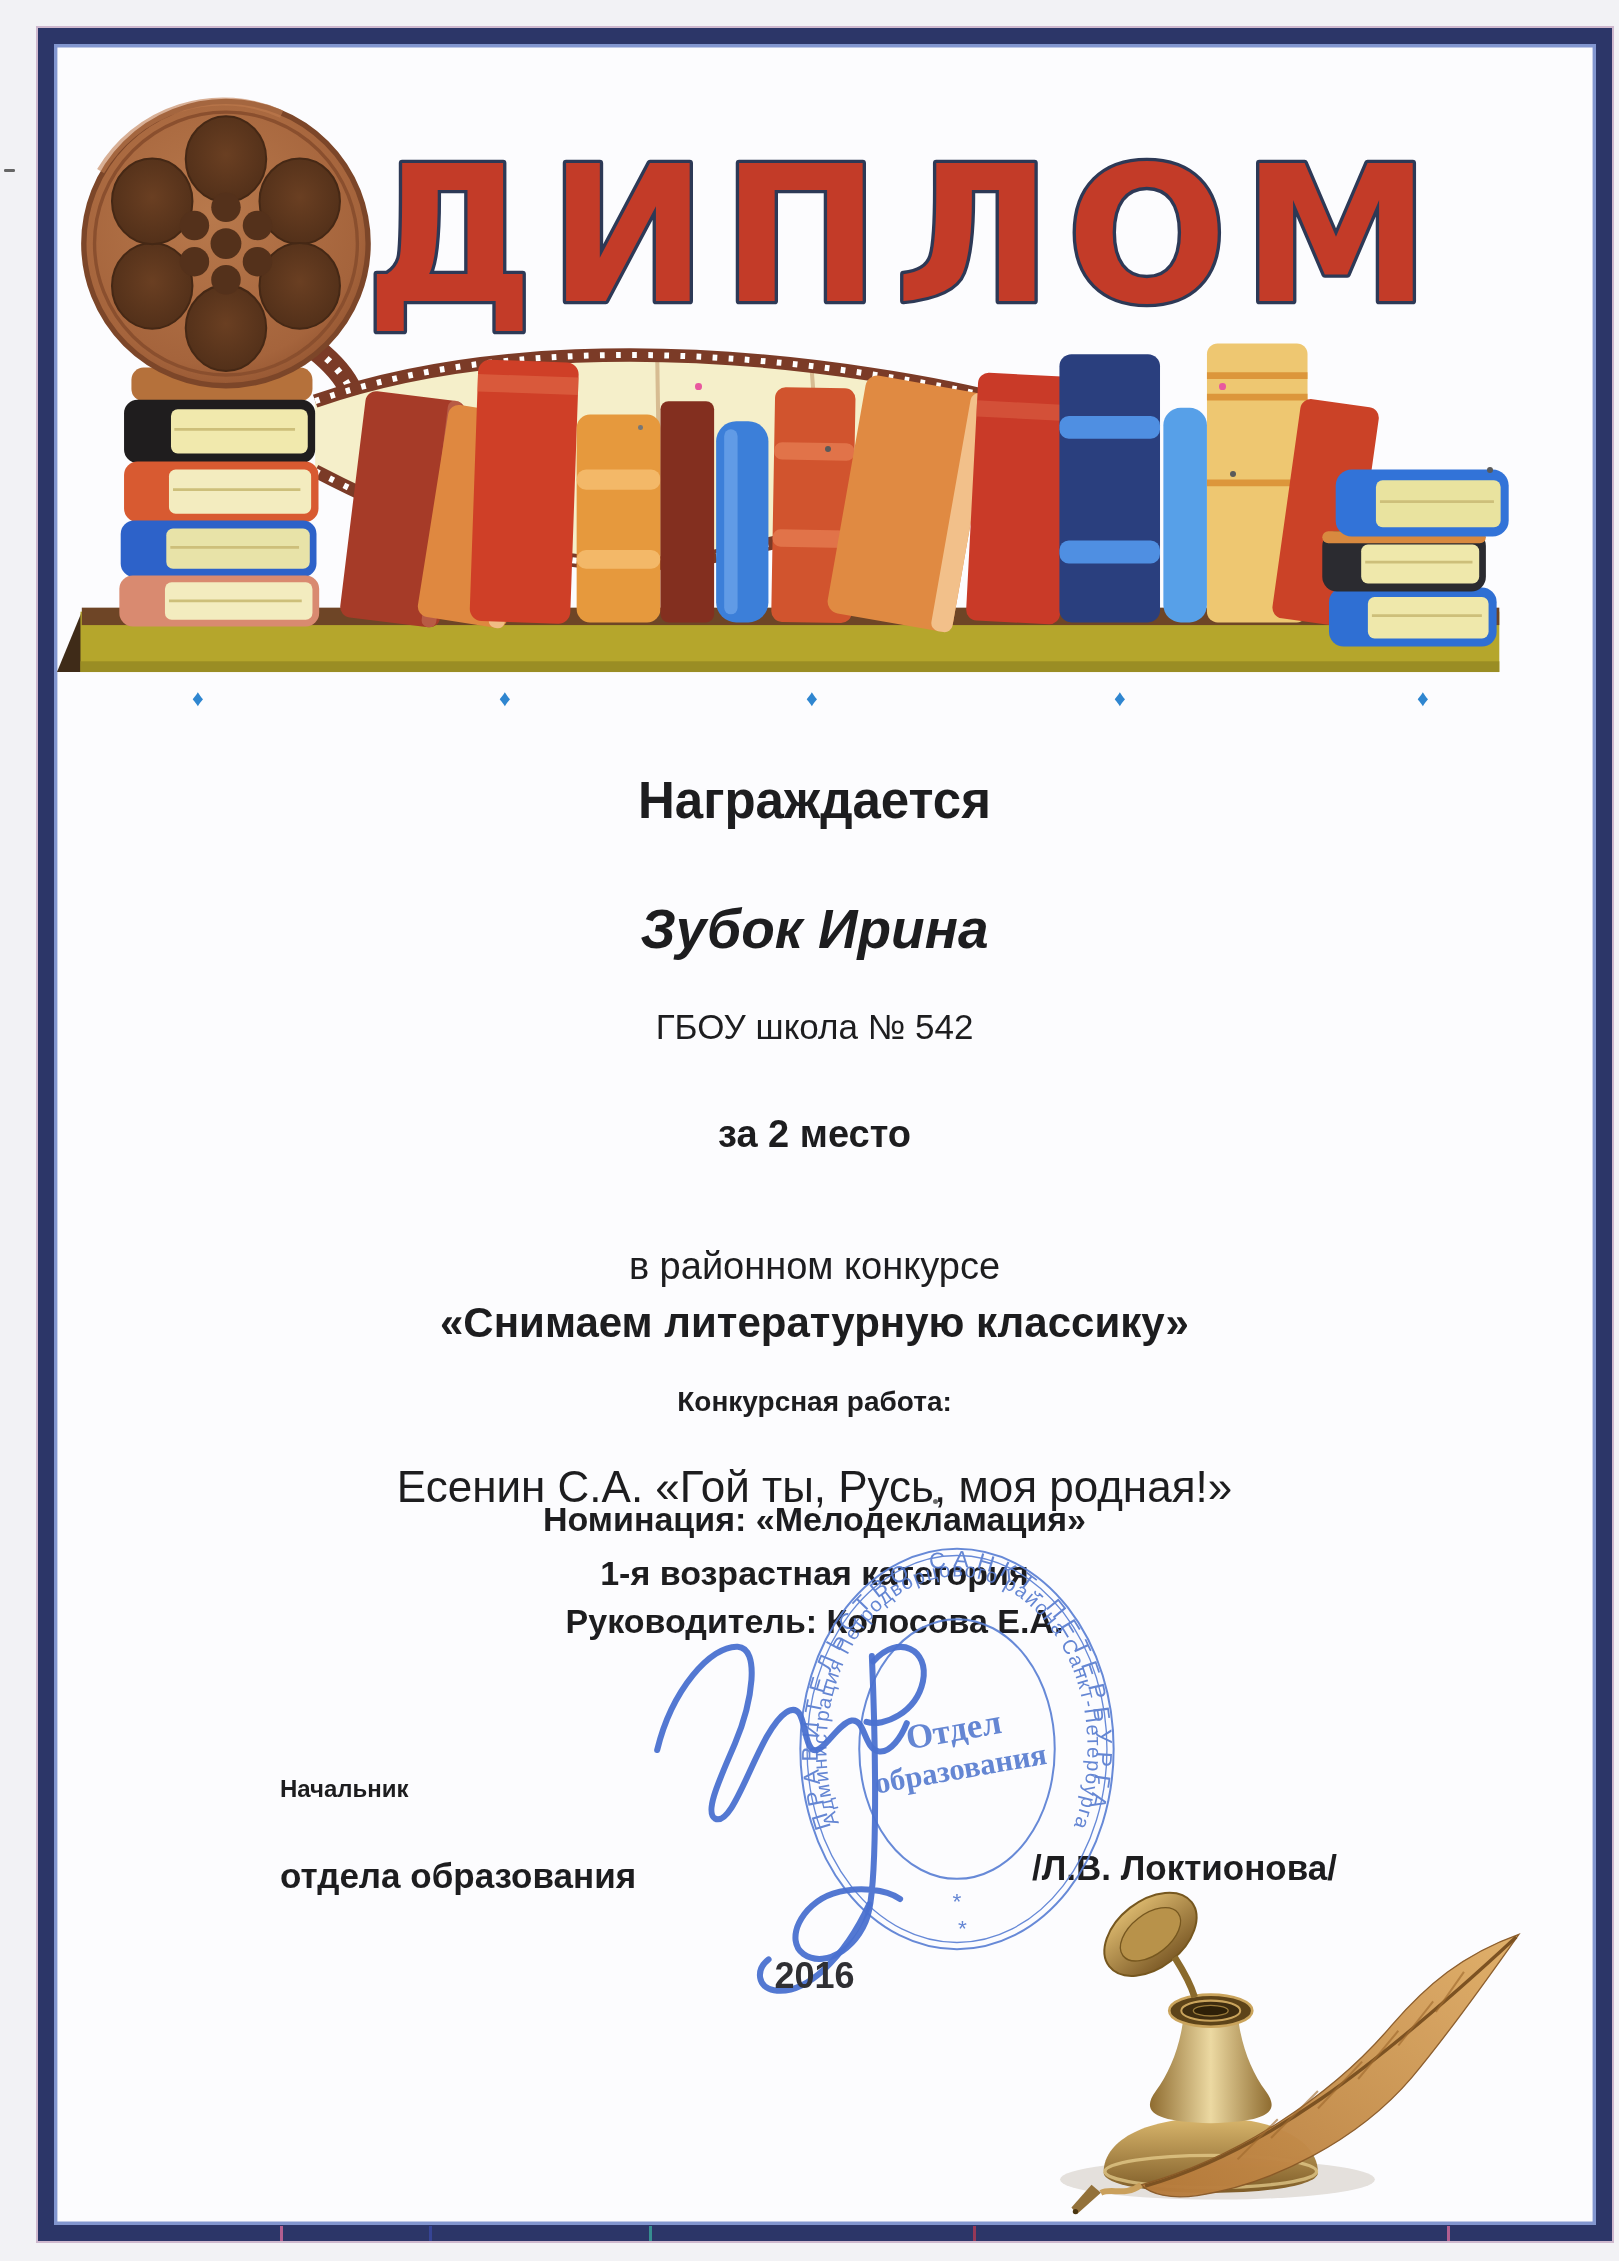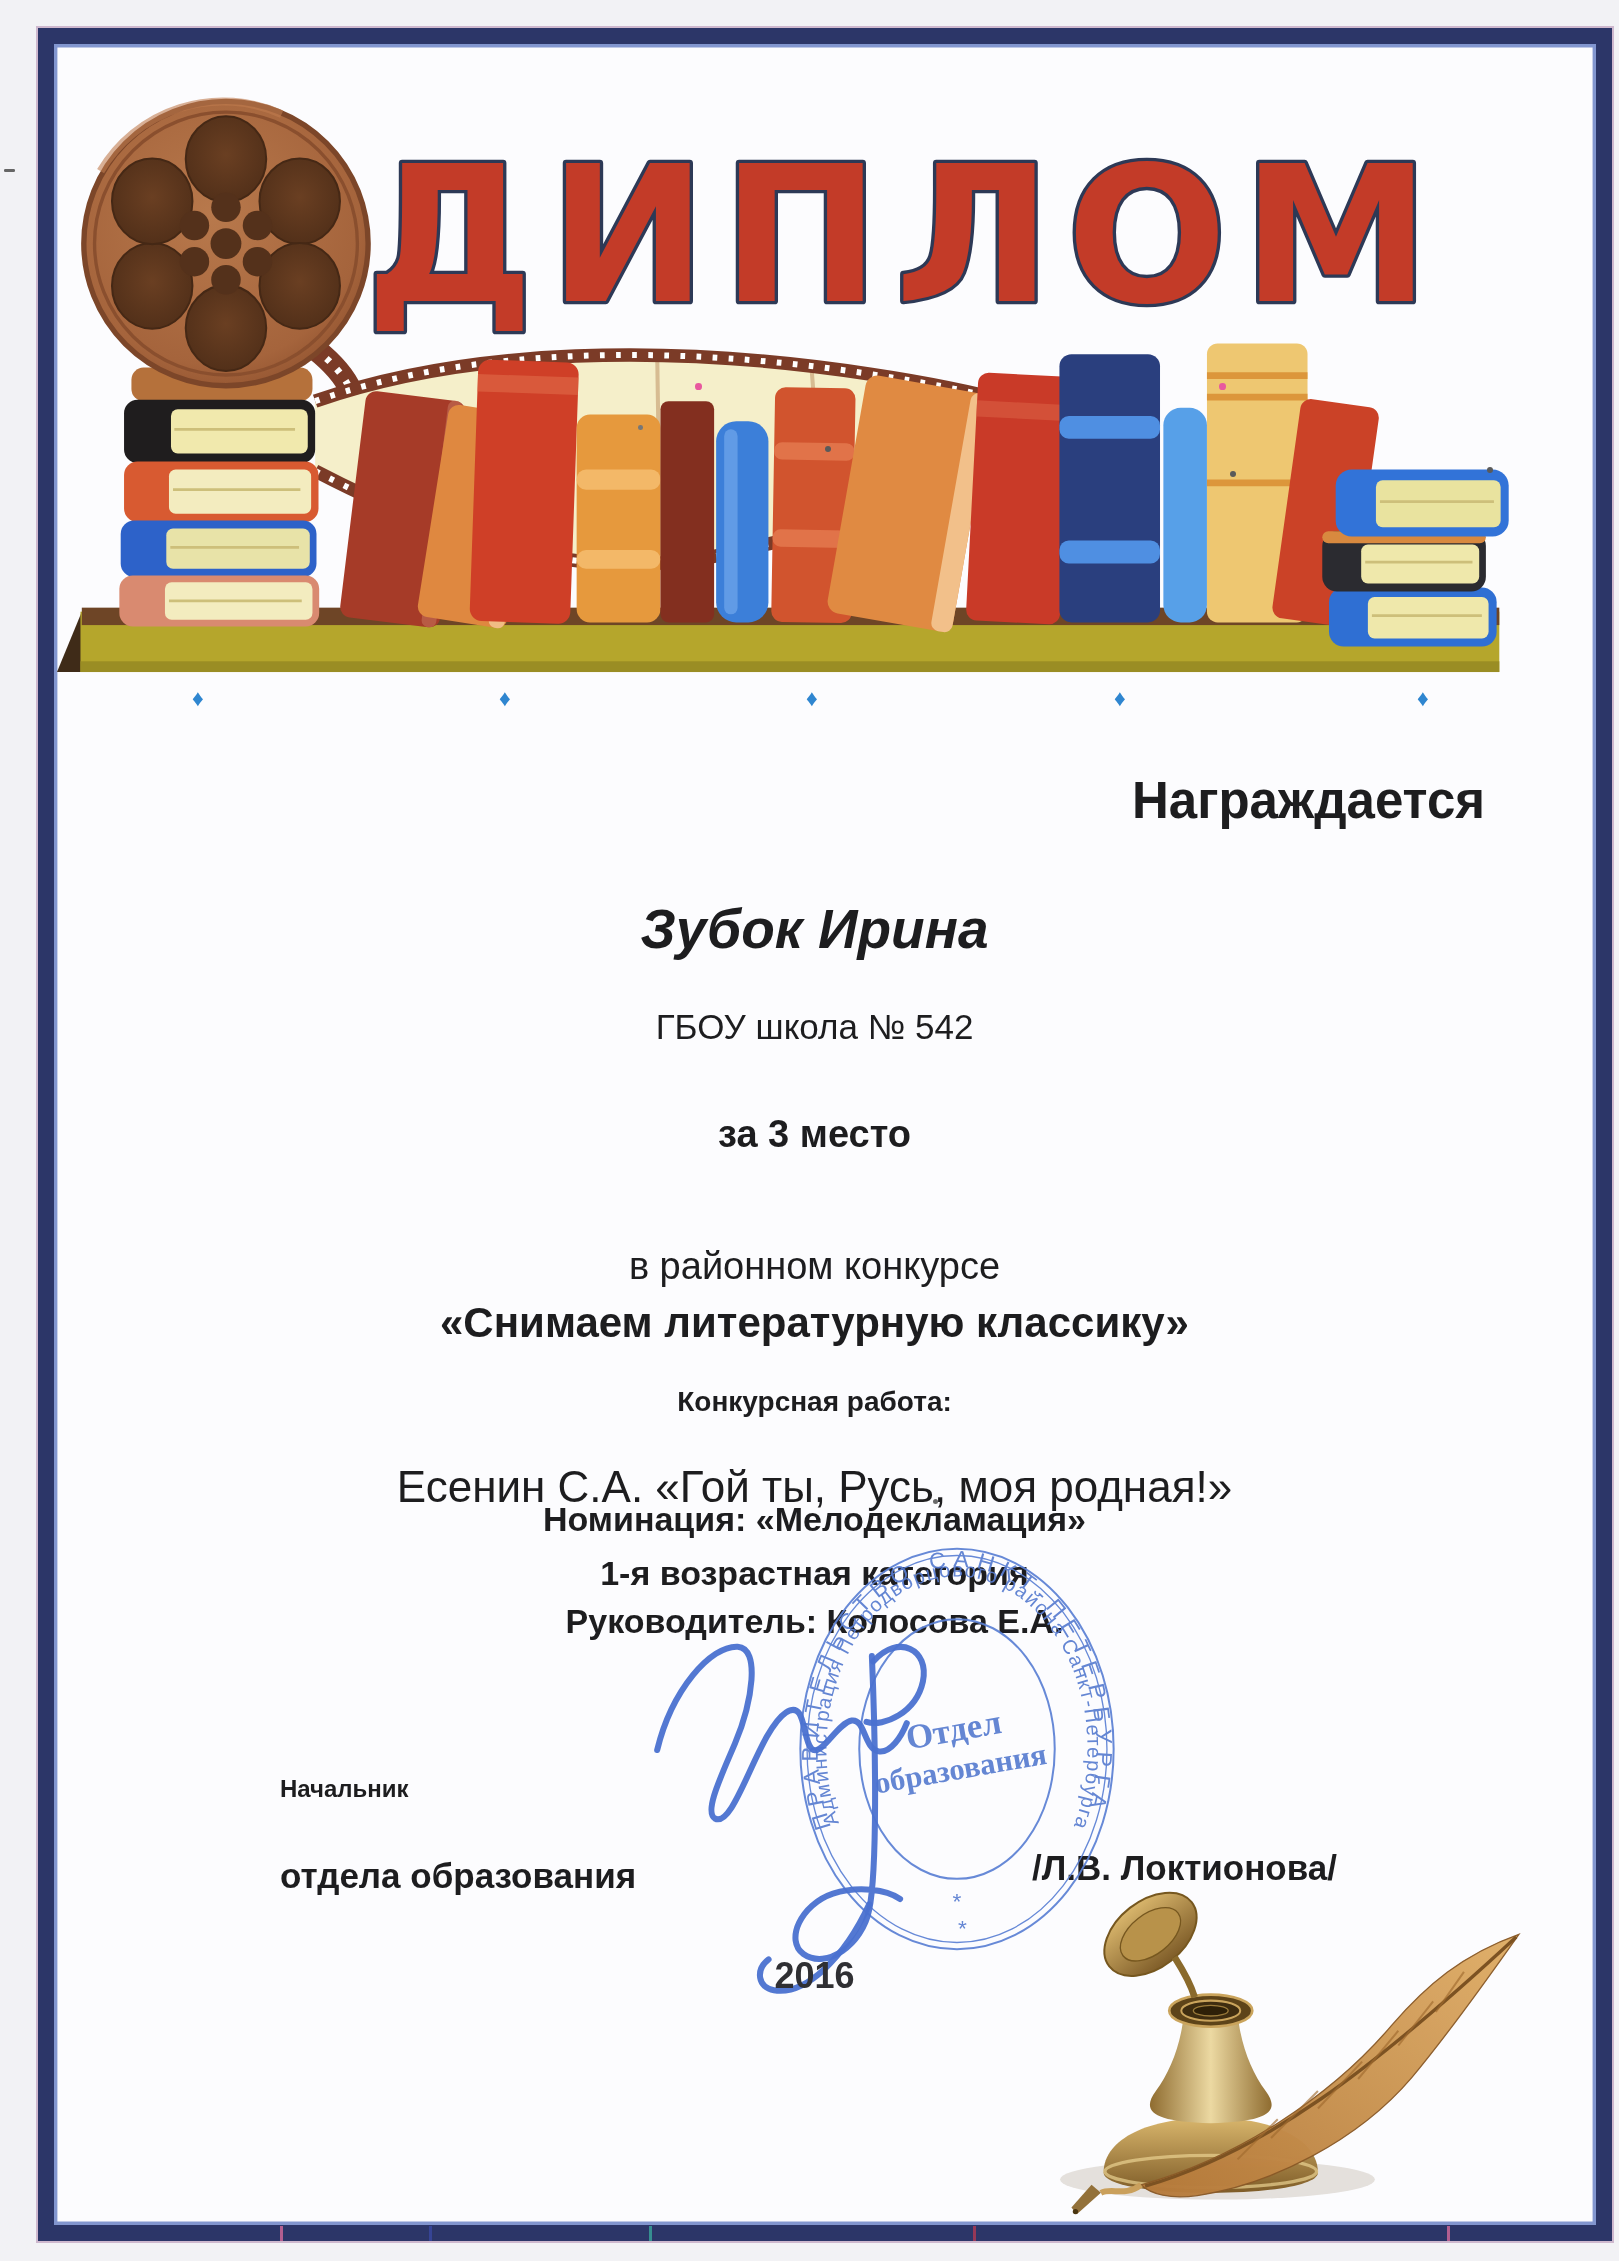--- a/index.html
+++ b/index.html
@@ -7,21 +7,21 @@
   .page{position:relative;width:1620px;height:2261px;background:#f2f2f5;overflow:hidden;padding-left:27px;}
   
   .frame{position:absolute;left:38px;top:28px;right:35px;bottom:20px;background:#fcfcfe;
          border:16px solid #2c3668;box-shadow:inset 0 0 0 3.4px #8296cf,0 0 0 2px rgba(177,136,173,.55);}
   svg{position:absolute;overflow:visible;}
   .header-art{left:0;top:0;}
   .title-text{font-family:"DejaVu Sans","Liberation Sans",sans-serif;font-weight:800;font-size:282px;
               fill:#c33b28;stroke:#2d3956;stroke-width:10px;paint-order:stroke;stroke-linejoin:round;letter-spacing:22px;}
   
   .line{position:absolute;left:144px;width:1341px;text-align:center;color:#1d1d1f;white-space:nowrap;}
-  .l-heading{top:771px;font-size:51px;font-weight:700;text-align:right;}
+  .l-heading{top:771px;font-size:51px;font-weight:700;}
   .l-name{top:897px;font-size:55px;font-weight:700;font-style:italic;text-align:center;}
   .l-school{top:1007px;font-size:35px;font-weight:400;}
   .l-place{top:1113px;font-size:38px;font-weight:700;}
   .l-scope{top:1221px;font-size:38px;font-weight:400;margin-top:24px;}
   .l-contest{top:1299px;font-size:42px;font-weight:700;}
   .l-entrylabel{top:1386px;font-size:28px;font-weight:700;}
   .l-entry{top:1435px;font-size:44px;font-weight:400;margin-top:27px;}
   .l-nomination{top:1500px;font-size:34px;font-weight:700;}
   .l-age{top:1554px;font-size:34px;font-weight:700;}
   .l-supervisor{top:1602px;font-size:34px;font-weight:700;}
@@ -205,21 +205,21 @@
 
   <span class="dot d1">♦</span>
   <span class="dot d2">♦</span>
   <span class="dot d3">♦</span>
   <span class="dot d4">♦</span>
   <span class="dot d5">♦</span>
 
   <div class="line l-heading">Награждается</div>
   <div class="line l-name">Зубок Ирина</div>
   <div class="line l-school">ГБОУ школа № 542</div>
-  <div class="line l-place">за 3 место</div>
+  <div class="line l-place">за 2 место</div>
   <div class="line l-scope">в районном конкурсе</div>
   <div class="line l-contest">«Снимаем литературную классику»</div>
   <div class="line l-entrylabel">Конкурсная работа:</div>
   <div class="line l-entry">Есенин С.А. «Гой ты, Русь, моя родная!»</div>
   <div class="line l-nomination">Номинация: «Мелодекламация»</div>
   <div class="line l-age">1-я возрастная категория</div>
   <div class="line l-supervisor">Руководитель: Колосова Е.А.</div>
 
   <div class="pos1">Начальник</div>
   <div class="pos2">отдела образования</div>

